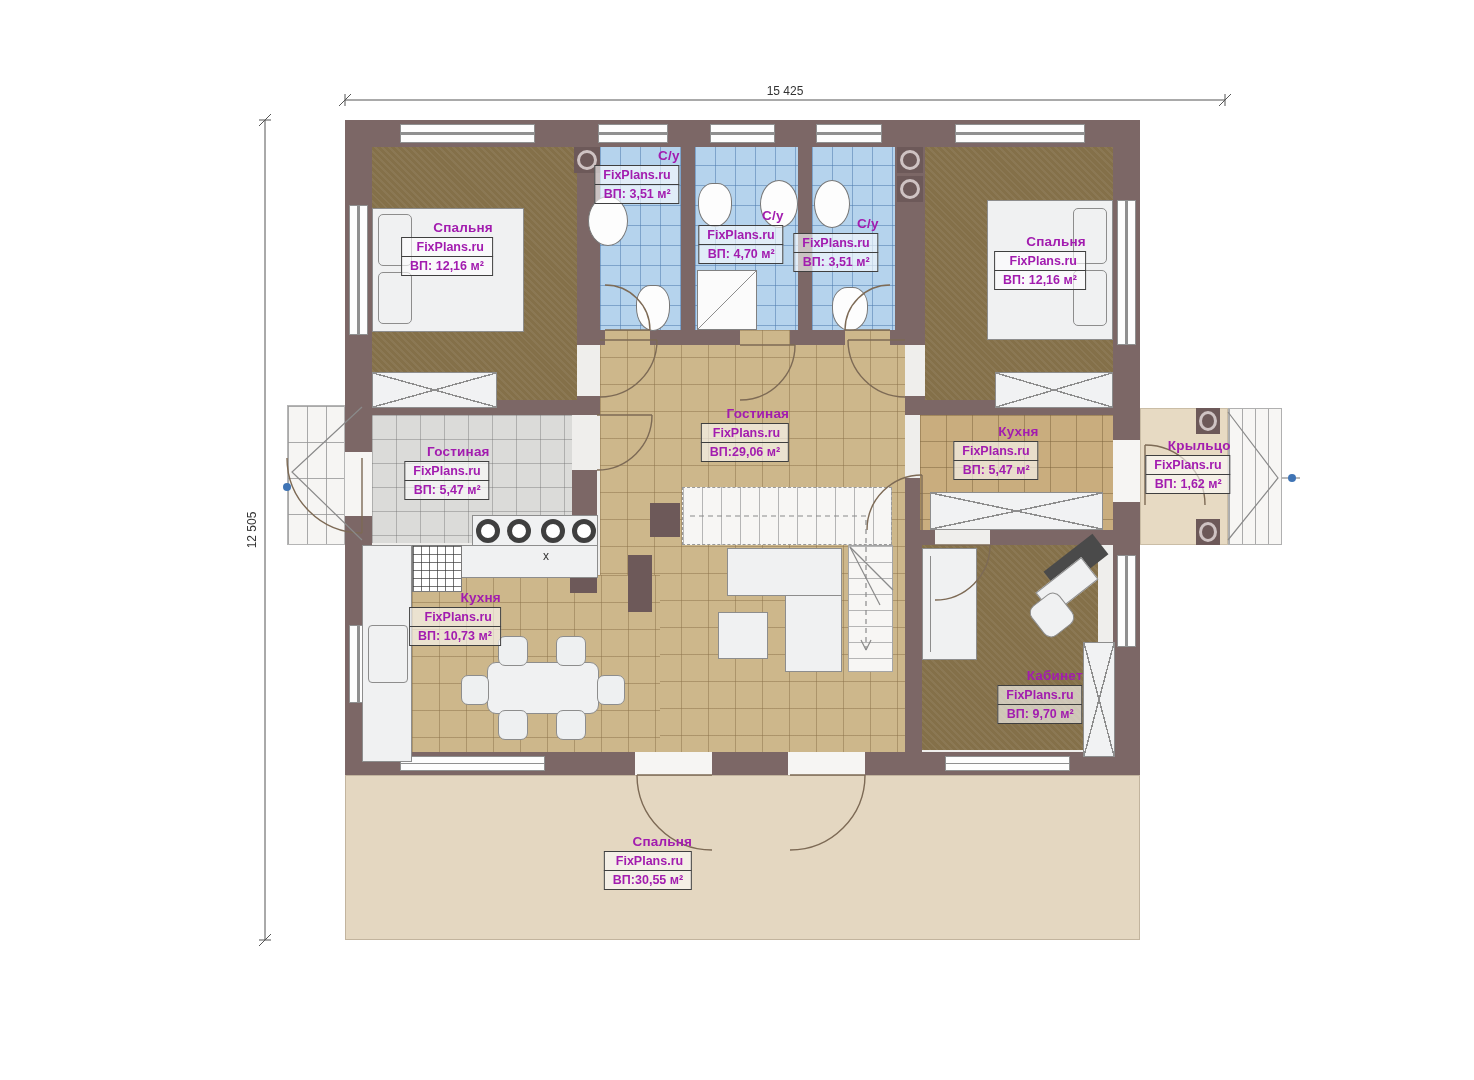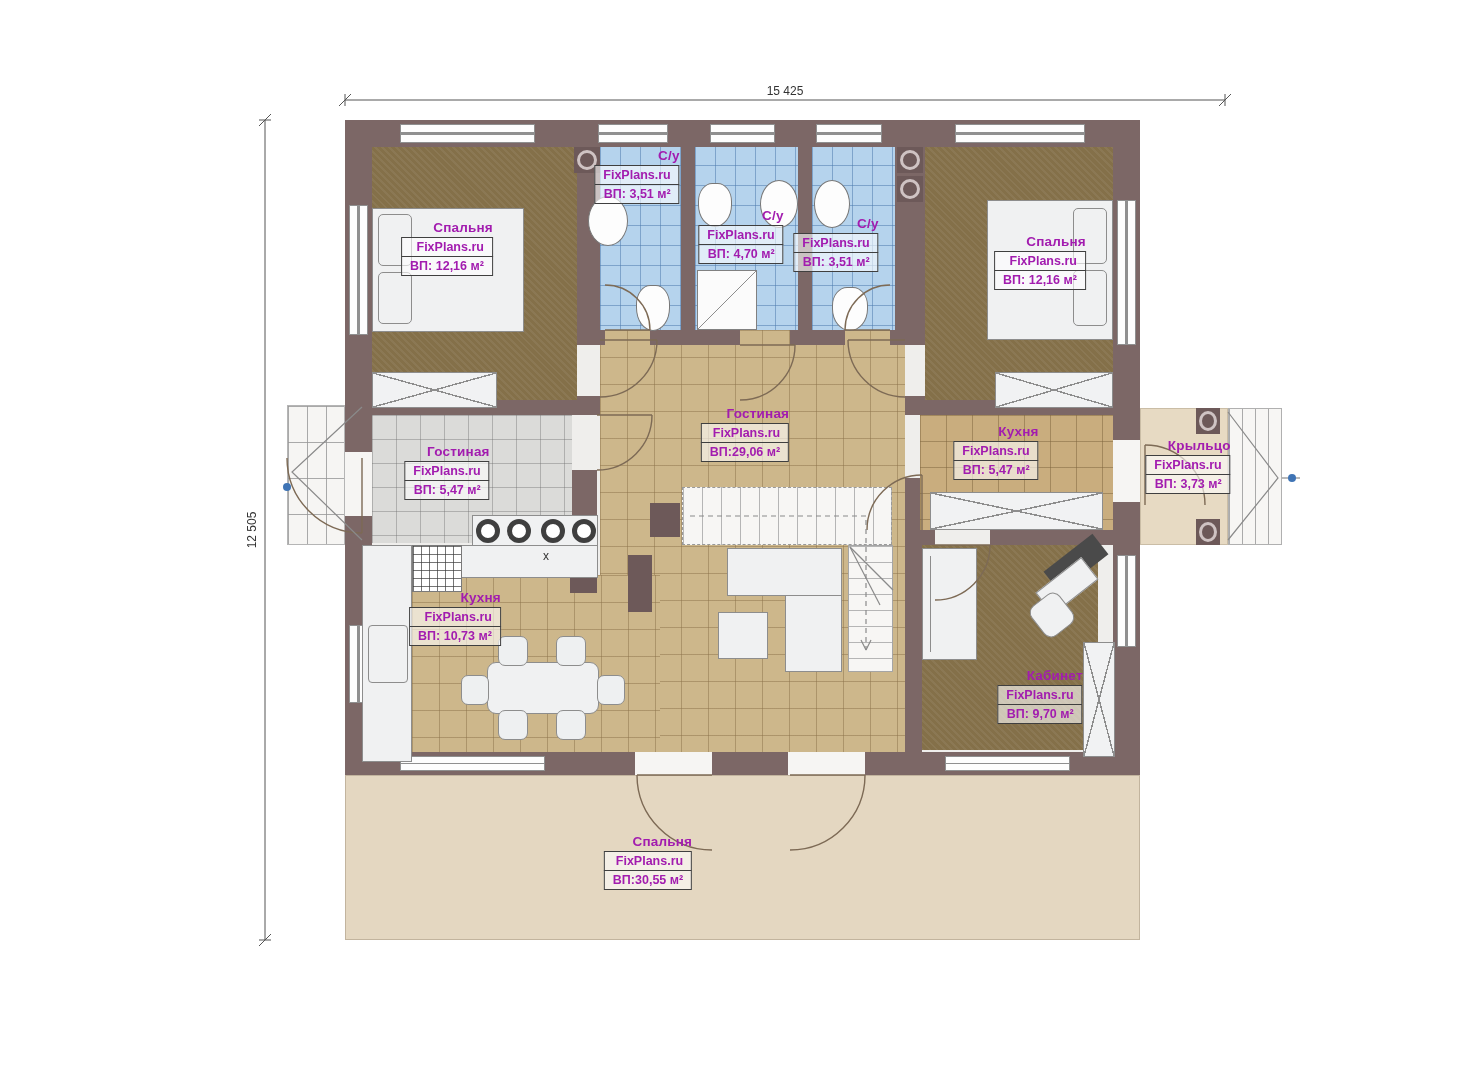--- a/index.html
+++ b/index.html
@@ -284,21 +284,21 @@
     <span class="box">ВП:29,06 м²</span>
   </div>
   <div class="label" style="left:996px;top:424px">
     <span class="name">Кухня</span>
     <span class="box">FixPlans.ru</span>
     <span class="box">ВП: 5,47 м²</span>
   </div>
   <div class="label" style="left:1188px;top:438px">
     <span class="name">Крыльцо</span>
     <span class="box">FixPlans.ru</span>
-    <span class="box">ВП: 3,73 м²</span>
+    <span class="box">ВП: 1,62 м²</span>
   </div>
   <div class="label" style="left:455px;top:590px">
     <span class="name">Кухня</span>
     <span class="box">FixPlans.ru</span>
     <span class="box">ВП: 10,73 м²</span>
   </div>
   <div class="label" style="left:1040px;top:668px">
     <span class="name">Кабинет</span>
     <span class="box">FixPlans.ru</span>
     <span class="box">ВП: 9,70 м²</span>

